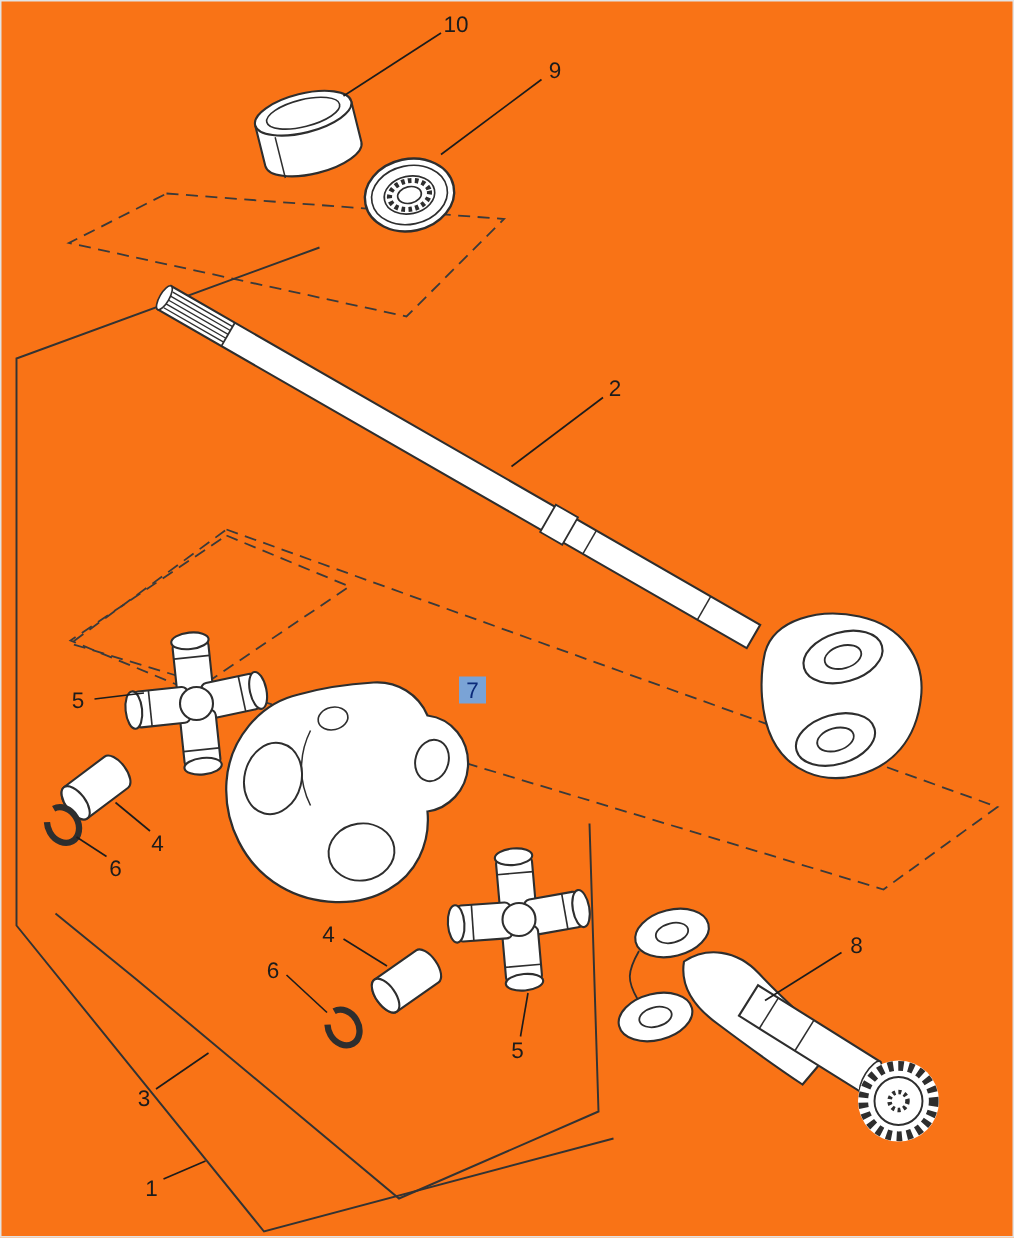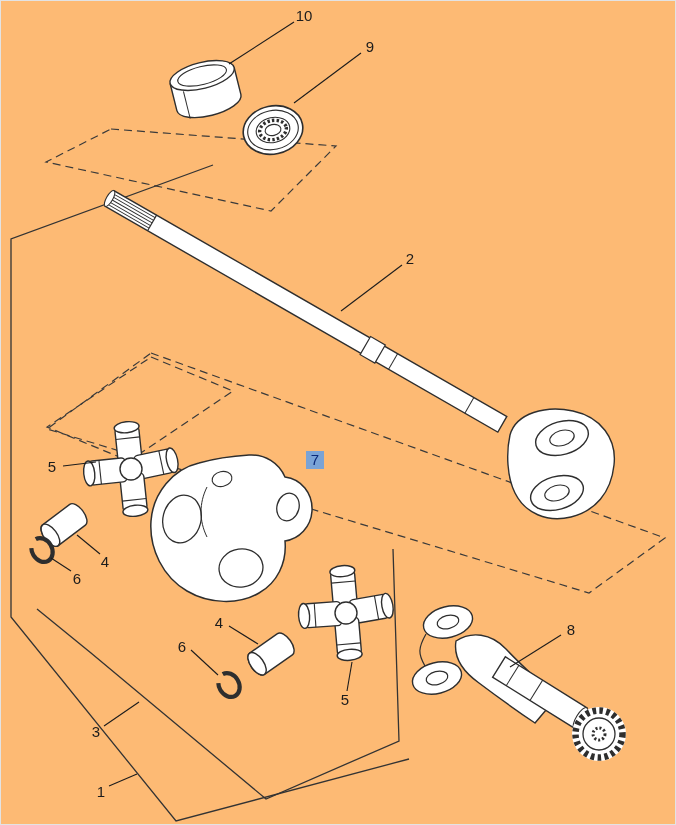--- a/index.html
+++ b/index.html
@@ -5,21 +5,21 @@
   html, body {
     margin: 0;
     padding: 0;
     background: #ffffff;
     font-family: "Liberation Sans", sans-serif;
   }
   .canvas {
     position: relative;
     width: 676px;
     height: 825px;
-    background: #fdba74;
+    background: #f97316;
     border: 1px solid #e3e3e3;
     box-sizing: border-box;
     overflow: hidden;
   }
   .canvas svg {
     position: absolute;
     inset: 0;
   }
   text {
     font-family: "Liberation Sans", sans-serif;

